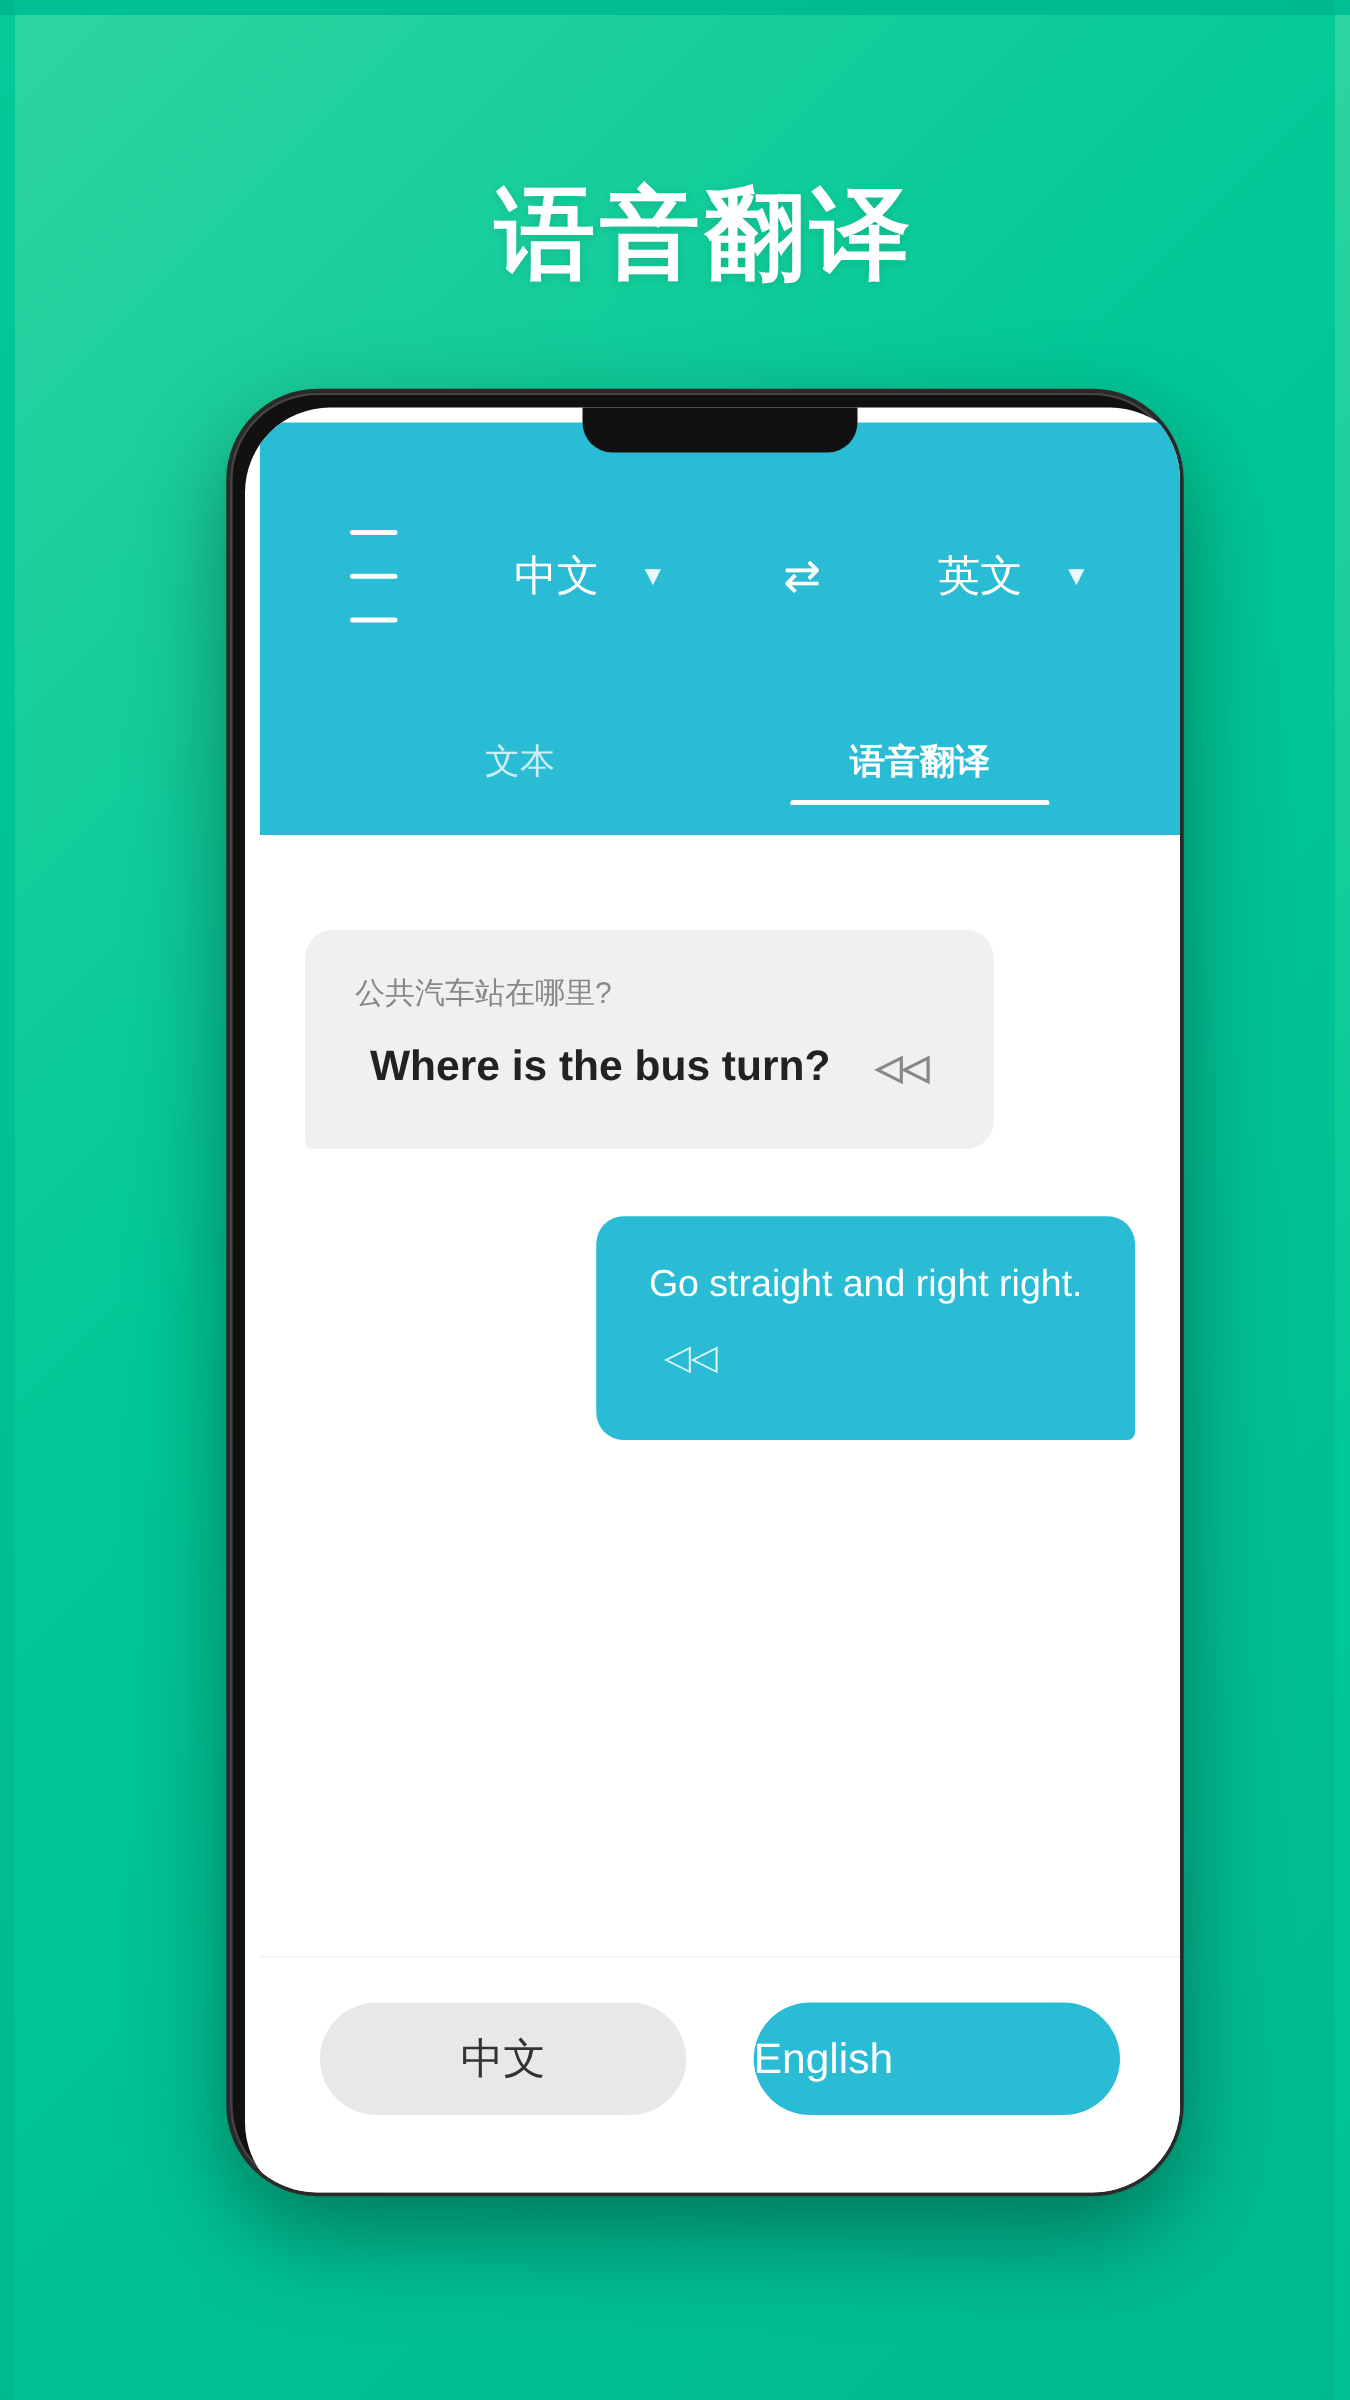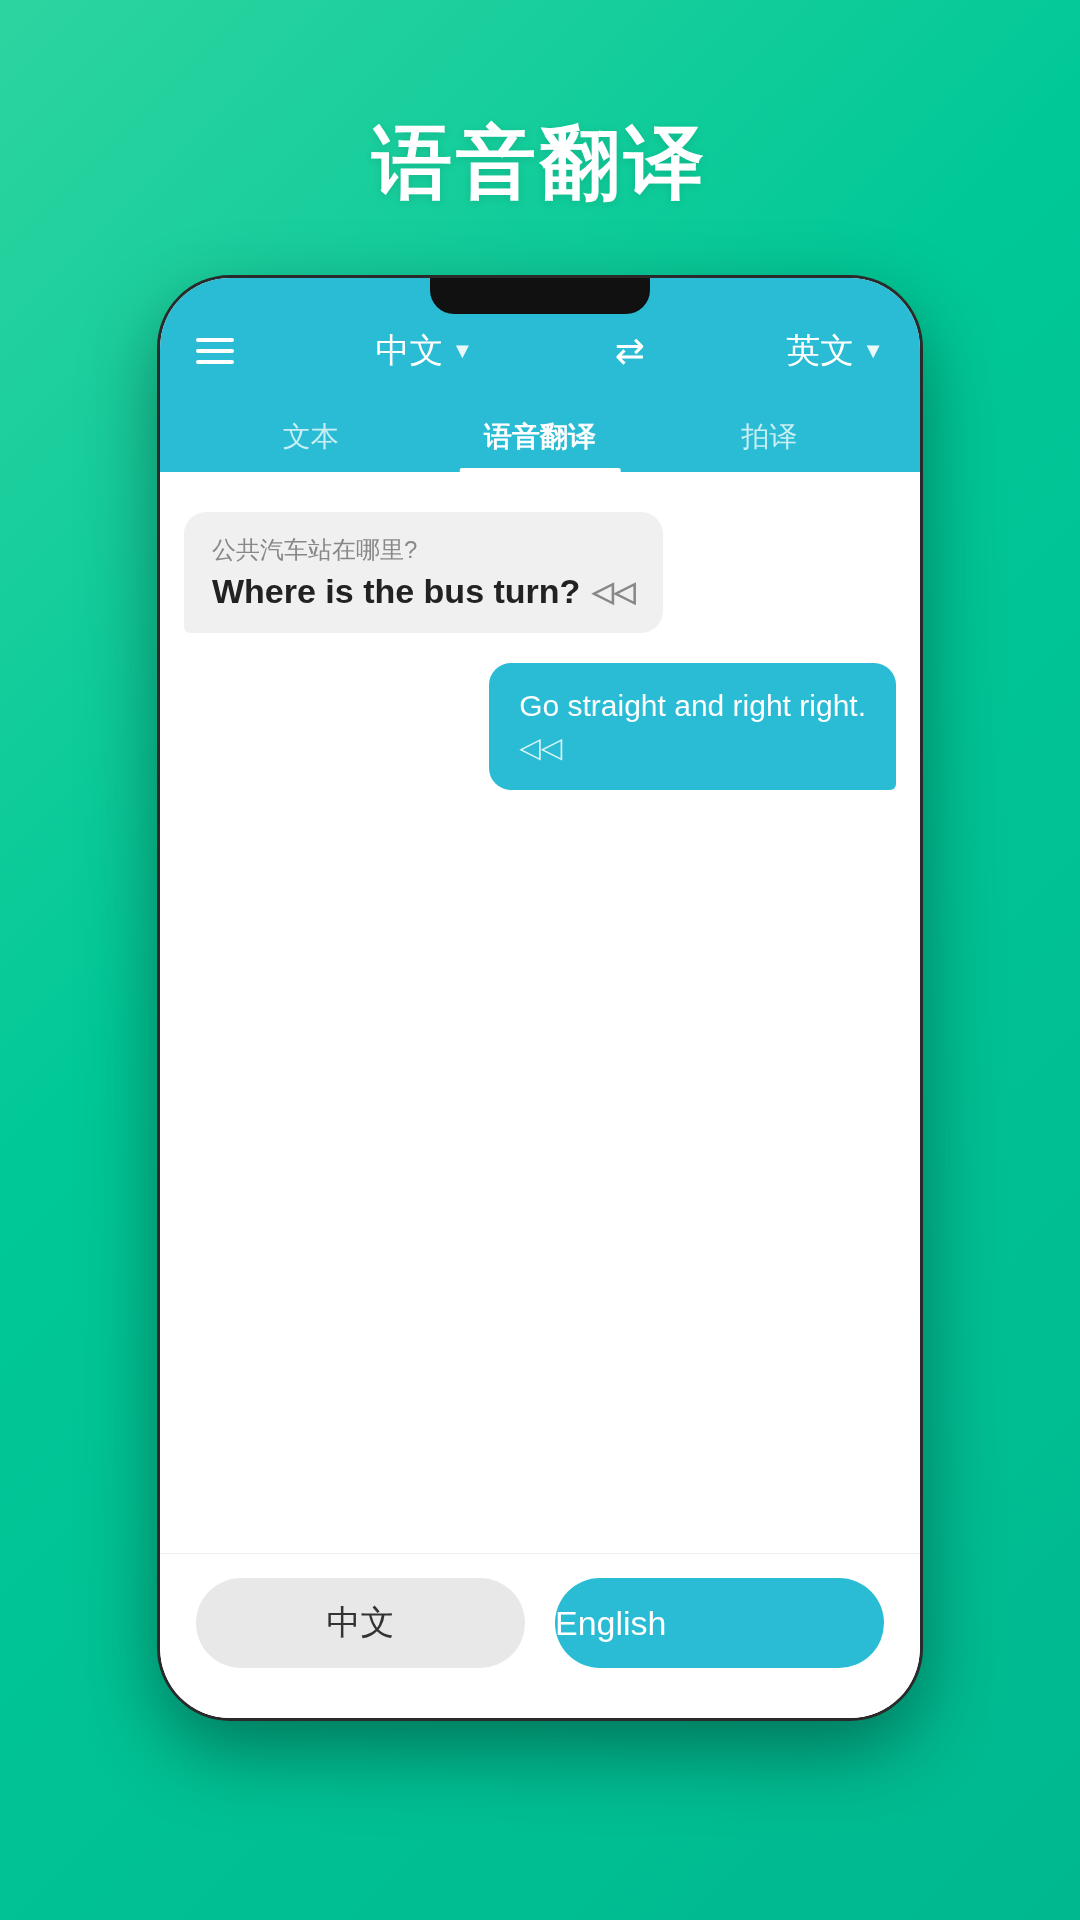--- a/index.html
+++ b/index.html
@@ -1,15 +1,15 @@
 <!DOCTYPE html>
 <html><head>
   <meta charset="utf-8">
   <style>
-    * { margin: 0; padding: 0; box-sizing: border-box; }
+    * { margin: 12px; padding: 0; box-sizing: border-box; }
 
     body {
       width: 1080px;
       height: 1920px;
       background: linear-gradient(135deg, #2dd4a0 0%, #00c897 40%, #00b890 100%);
       display: flex;
       flex-direction: column;
       align-items: center;
       font-family: 'PingFang SC', 'Hiragino Sans GB', 'Microsoft YaHei', sans-serif;
       overflow: hidden;
@@ -283,23 +283,20 @@
         </div>
       </div>
 
       <div class="tabs">
         <div class="tab">
           <span>文本</span>
         </div>
         <div class="tab active">
           <span>语音翻译</span>
         </div>
-        <div class="tab">
-          <span>拍译</span>
-        </div>
       </div>
     </div>
 
     <div class="chat-area">
 
       <div class="message-left">
         <div class="subtitle">公共汽车站在哪里?</div>
         <div class="main-text">
           <span>Where is the bus turn?</span>
           <span class="sound-icon">◁◁</span>

